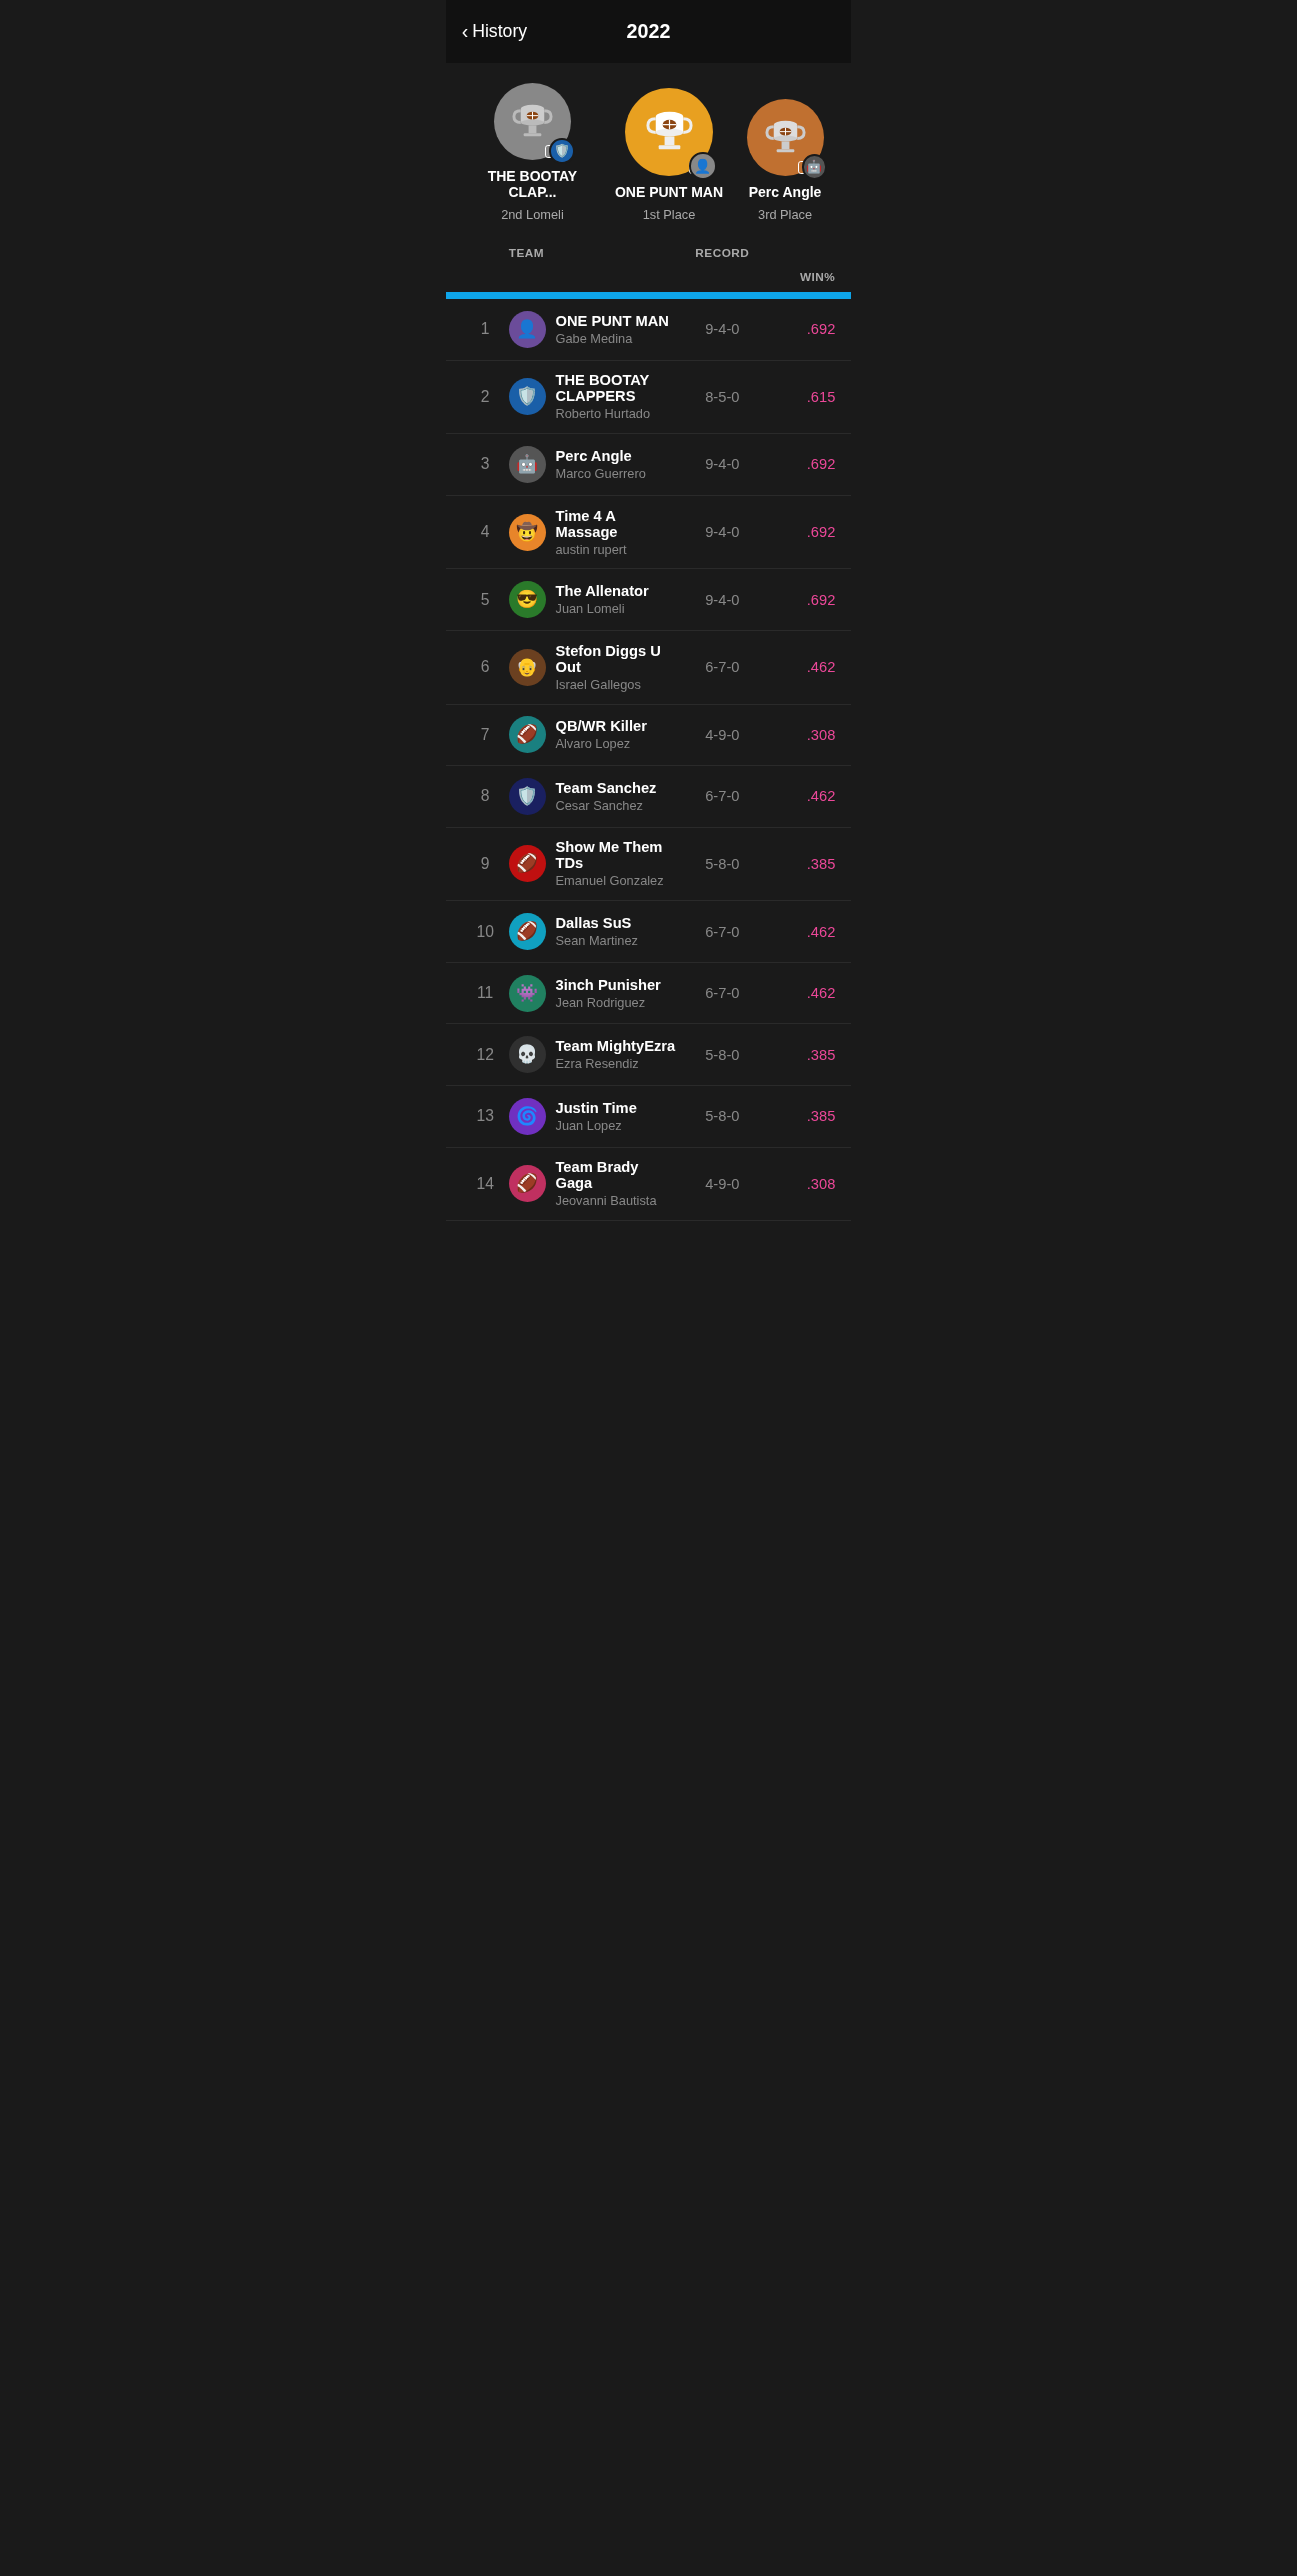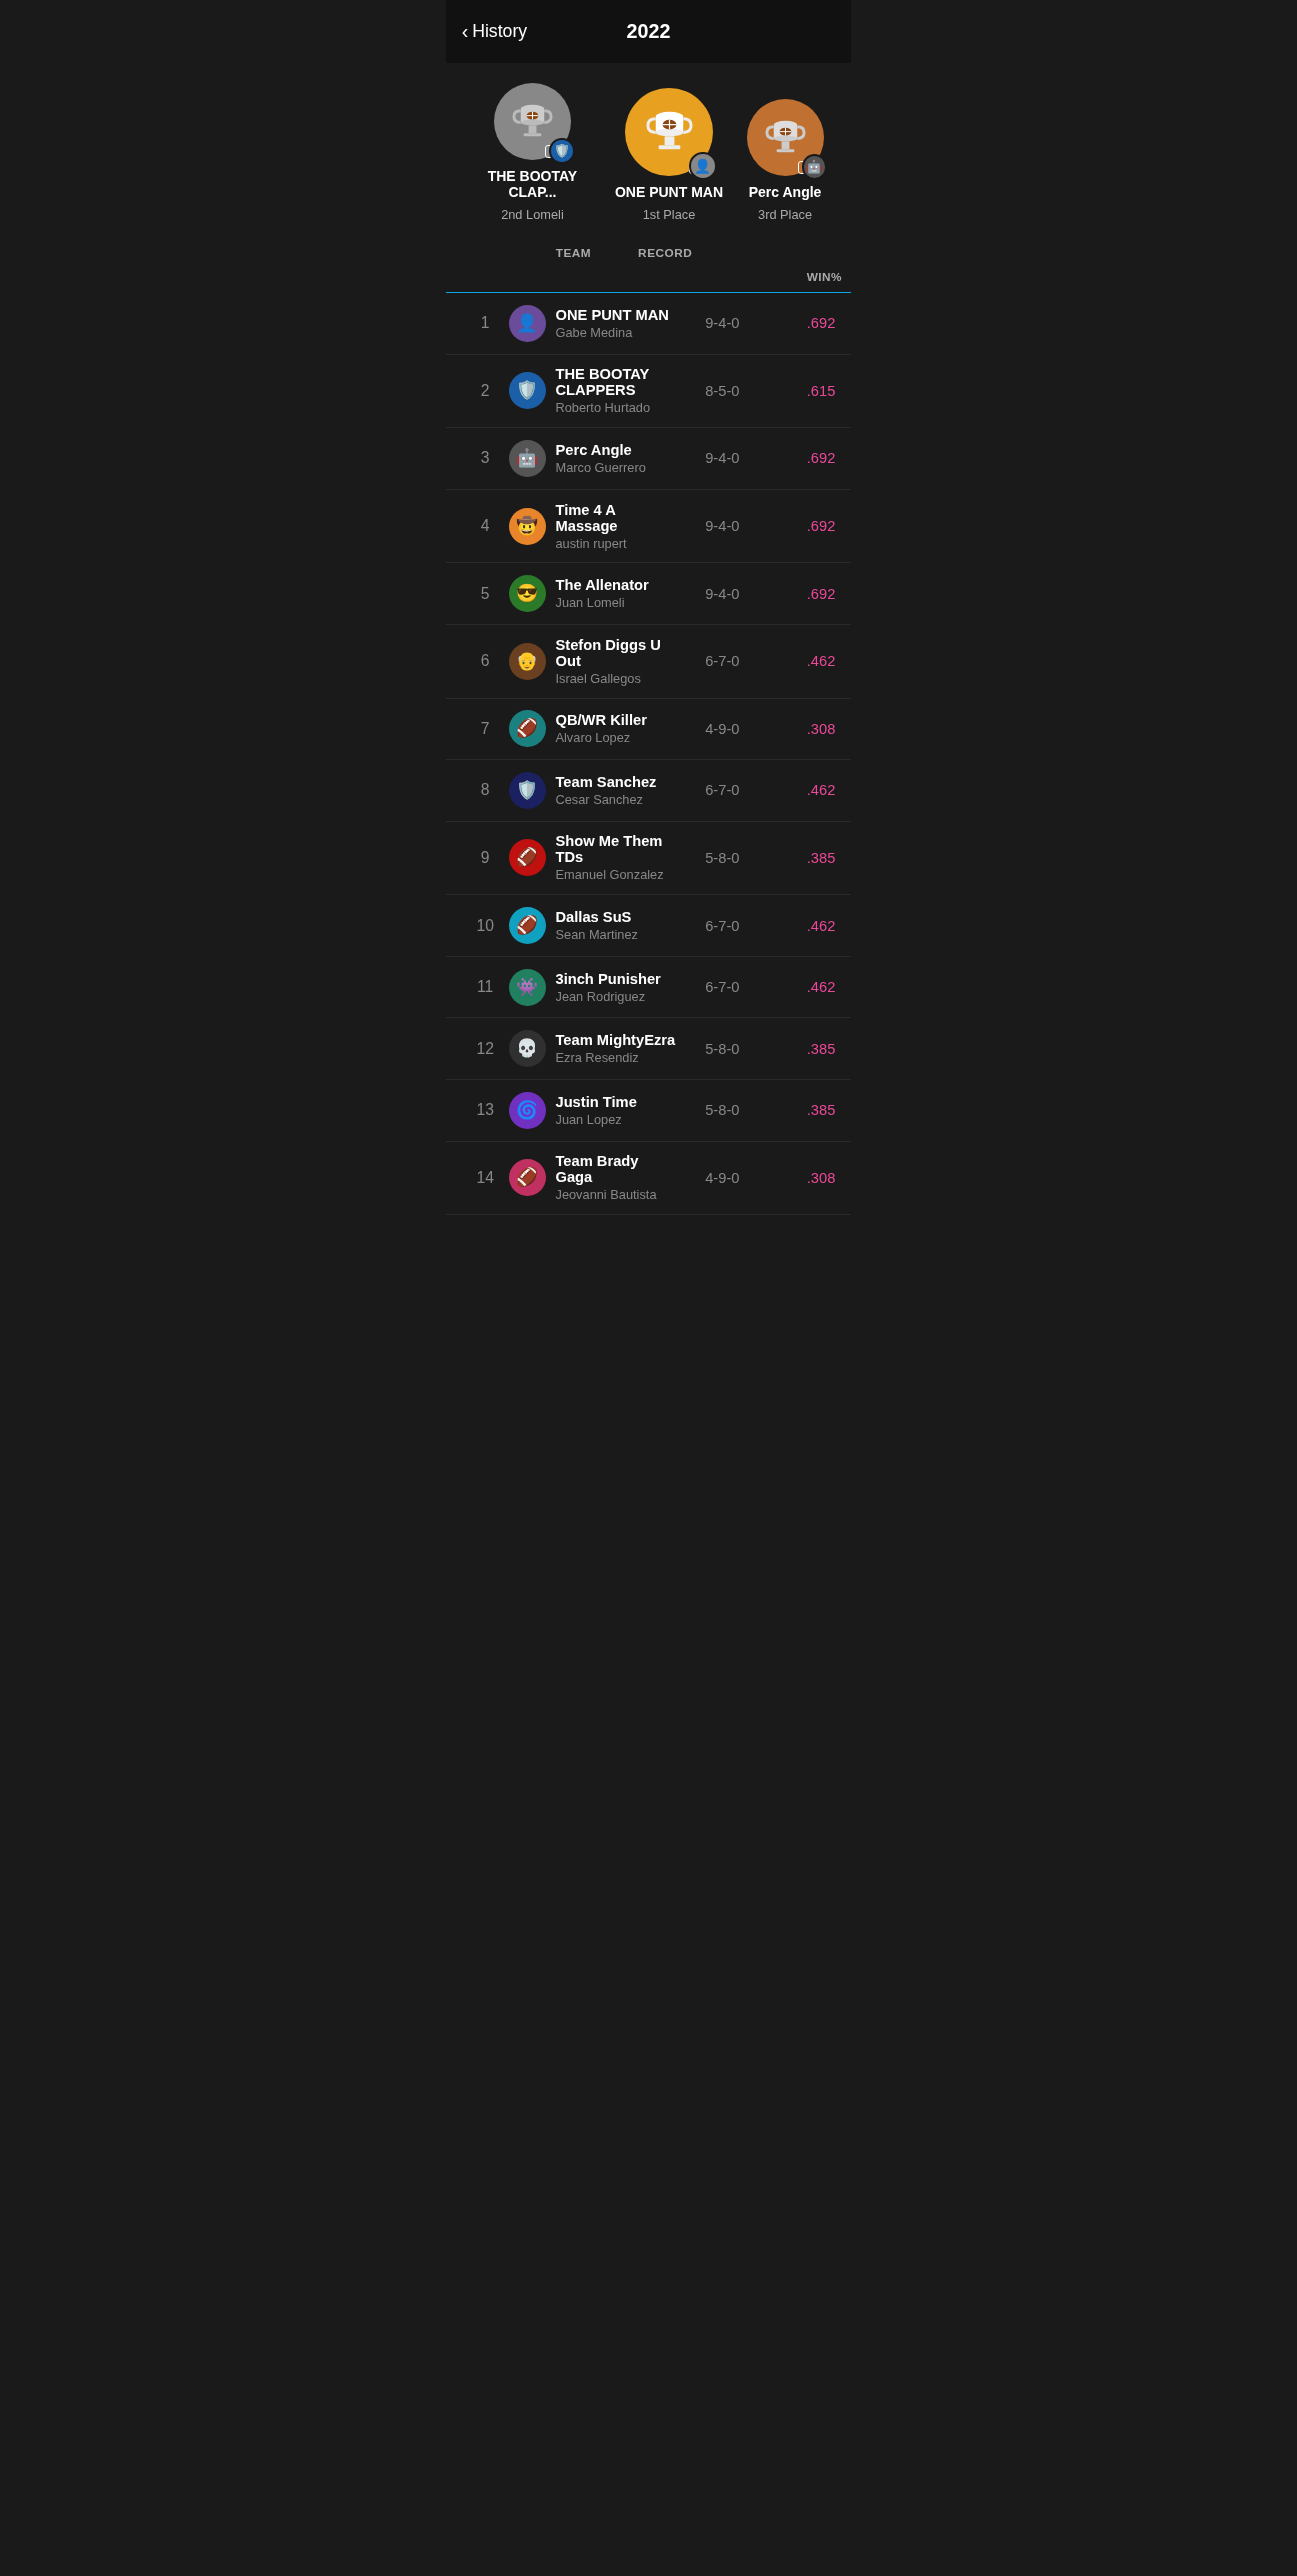--- a/index.html
+++ b/index.html
@@ -101,30 +101,29 @@
       font-size: 12.8px;
       color: #aaa;
       text-align: center;
     }
 
     
     .table-header {
       display: grid;
       grid-template-columns: 47px 1fr 88px 69px;
       padding: 7.9px 15.7px;
-      border-bottom: 1px solid #0ea5e9;
-      gap: 47px;
+      border-bottom: 7px solid #0ea5e9;
     }
     .table-header span {
       font-size: 11.8px;
       font-weight: 600;
       color: #aaa;
       letter-spacing: 0.5px;
     }
-    .table-header .record-h { }
+    .table-header .record-h { text-align: center; }
     .table-header .win-h { text-align: right; margin-top: 24px; }
 
     .table-row {
       display: grid;
       grid-template-columns: 47px 1fr 88px 69px;
       padding: 11.8px 15.7px;
       border-bottom: 1px solid #2a2a2a;
       align-items: center;
     }
 

